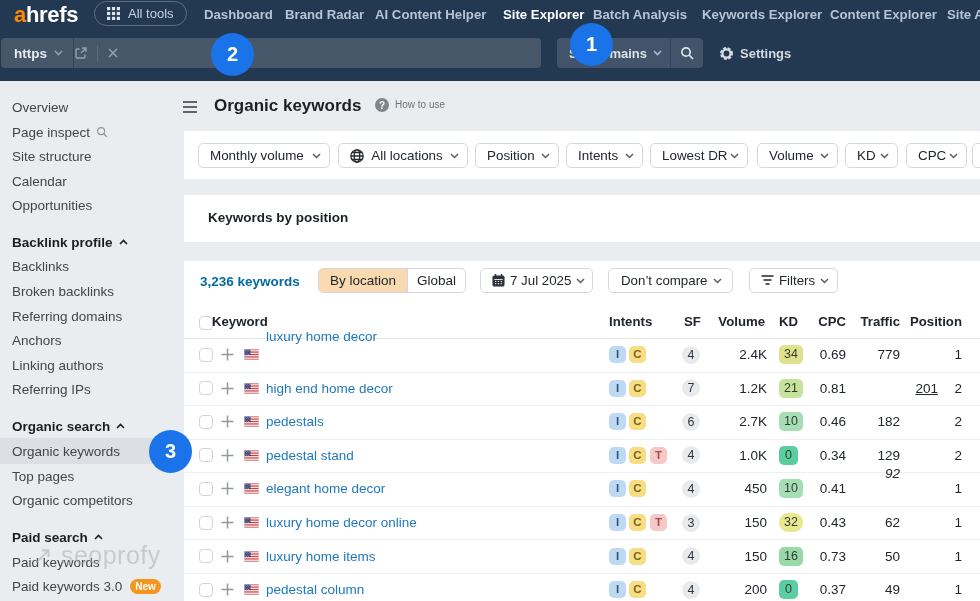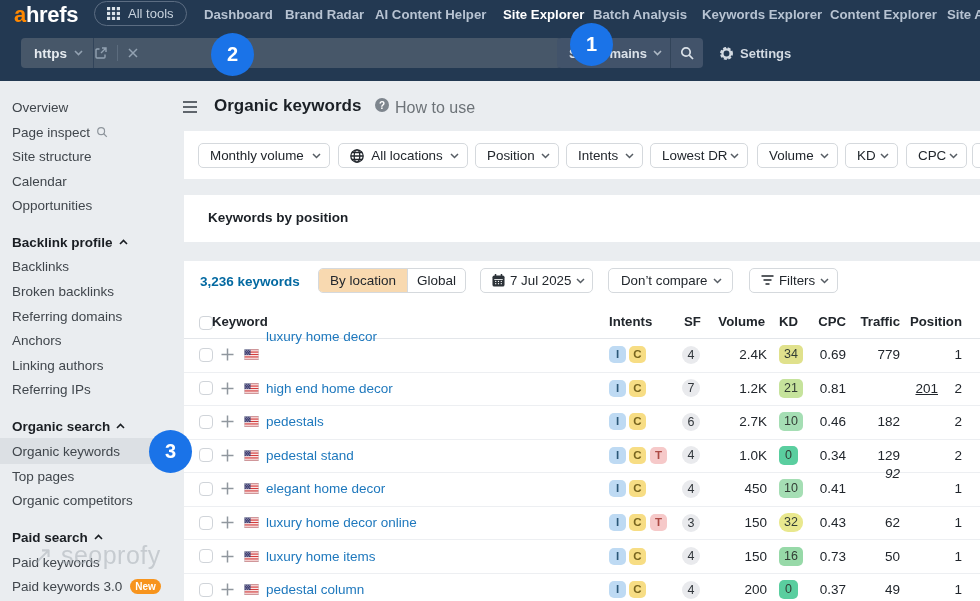--- a/index.html
+++ b/index.html
@@ -8,41 +8,41 @@
 .abs { position:absolute; }
 
 
 #topnav { position:absolute; left:0; top:0; width:980px; height:81px; background:#233952; }
 .logo { position:absolute; left:14px; top:2px; font-size:22px; font-weight:bold; color:#fff; letter-spacing:-0.3px; }
 .logo b { color:#ff8800; font-weight:bold; }
 .alltools { position:absolute; left:94px; top:1px; height:25px; box-sizing:border-box; border:1px solid #5c6d82; border-radius:13px; display:flex; align-items:center; padding:0 12px; color:#c9d3de; font-size:13px; gap:8px; }
 .nav1 { position:absolute; top:0; height:28px; display:flex; align-items:center; color:#b7c3d2; font-size:13.2px; font-weight:bold; white-space:nowrap; }
 .nav1.active { color:#ffffff; }
 
-.urlbox { position:absolute; left:21px; top:38px; width:540px; height:30px; background:#475769; border-radius:4px; display:flex; align-items:center; }
+.urlbox { position:absolute; left:1px; top:38px; width:540px; height:30px; background:#475769; border-radius:4px; display:flex; align-items:center; }
 .proto { height:30px; display:flex; align-items:center; padding:0 10px 0 13px; color:#e6ebf0; font-size:13.5px; font-weight:bold; gap:7px; border-right:1px solid #32445a; }
 .urltext { padding-left:9px; color:#fcfdfe; font-size:13.5px; font-weight:bold; flex:1; }
 .urlicons { display:flex; align-items:center; gap:9px; padding-right:11px; color:#93a2b2; }
 .modegrp { position:absolute; left:557px; top:38px; height:30px; background:#42536a; border-radius:4px; display:flex; align-items:center; }
 .modegrp .lbl { padding:0 8px 0 12px; color:#dbe2e9; font-size:13px; font-weight:bold; display:flex; align-items:center; gap:6px; }
 .modegrp .sep { width:1px; height:30px; background:#324459; }
 .modegrp .mag { width:32px; display:flex; align-items:center; justify-content:center; }
 .settings { position:absolute; left:719px; top:38px; height:30px; display:flex; align-items:center; gap:6px; color:#d3dae2; font-size:13px; font-weight:bold; }
 
 
 #sidebar { position:absolute; left:0; top:81px; width:184px; height:520px; background:#eaedf0; }
 .sitem { position:absolute; left:12px; height:20px; display:flex; align-items:center; font-size:13.5px; color:#40464c; white-space:nowrap; gap:6px; }
 .shead { font-weight:bold; color:#1a1e23; }
 .hl { position:absolute; left:0; top:438px; width:177px; height:26px; background:#dce0e4; }
 .newbadge { background:#f7941d; color:#fff; font-size:10px; font-weight:bold; border-radius:8px; padding:2px 5px; margin-left:2px; }
 .wm { position:absolute; left:32px; top:541px; font-size:25px; color:#aab1b7; opacity:0.55; letter-spacing:0.5px; }
 
 
 .pgtitle { position:absolute; left:214px; top:96px; font-size:17px; font-weight:bold; color:#1b2026; }
-.howto { position:absolute; left:395px; top:99px; font-size:16px; color:#6d7378; }
+.howto { position:absolute; left:395px; top:99px; font-size:10px; color:#6d7378; }
 .strip { position:absolute; left:184px; top:131px; width:796px; height:48px; background:#fff; }
 .fbtn { position:absolute; top:143px; height:25px; box-sizing:border-box; background:#fff; border:1px solid #d5d9dd; border-radius:5px; display:flex; align-items:center; justify-content:space-between; padding:0 8px 0 11px; font-size:13.4px; color:#22272d; white-space:nowrap; }
 .card1 { position:absolute; left:184px; top:195px; width:796px; height:47px; background:#fff; }
 .card1 span { position:absolute; left:24px; top:15px; font-size:13.5px; font-weight:bold; color:#1b2026; }
 .card2 { position:absolute; left:184px; top:261px; width:796px; height:340px; background:#fff; }
 
 
 .kwcount { position:absolute; left:200px; top:274px; font-size:13.5px; font-weight:bold; color:#0369a1; }
 .toggle { position:absolute; left:318px; top:268px; height:25px; border:1px solid #d5d9dd; border-radius:5px; display:flex; background:#fff; overflow:hidden; }
 .toggle .on { background:#f8d9b0; padding:0 11px; display:flex; align-items:center; font-size:13.5px; color:#22272d; }

